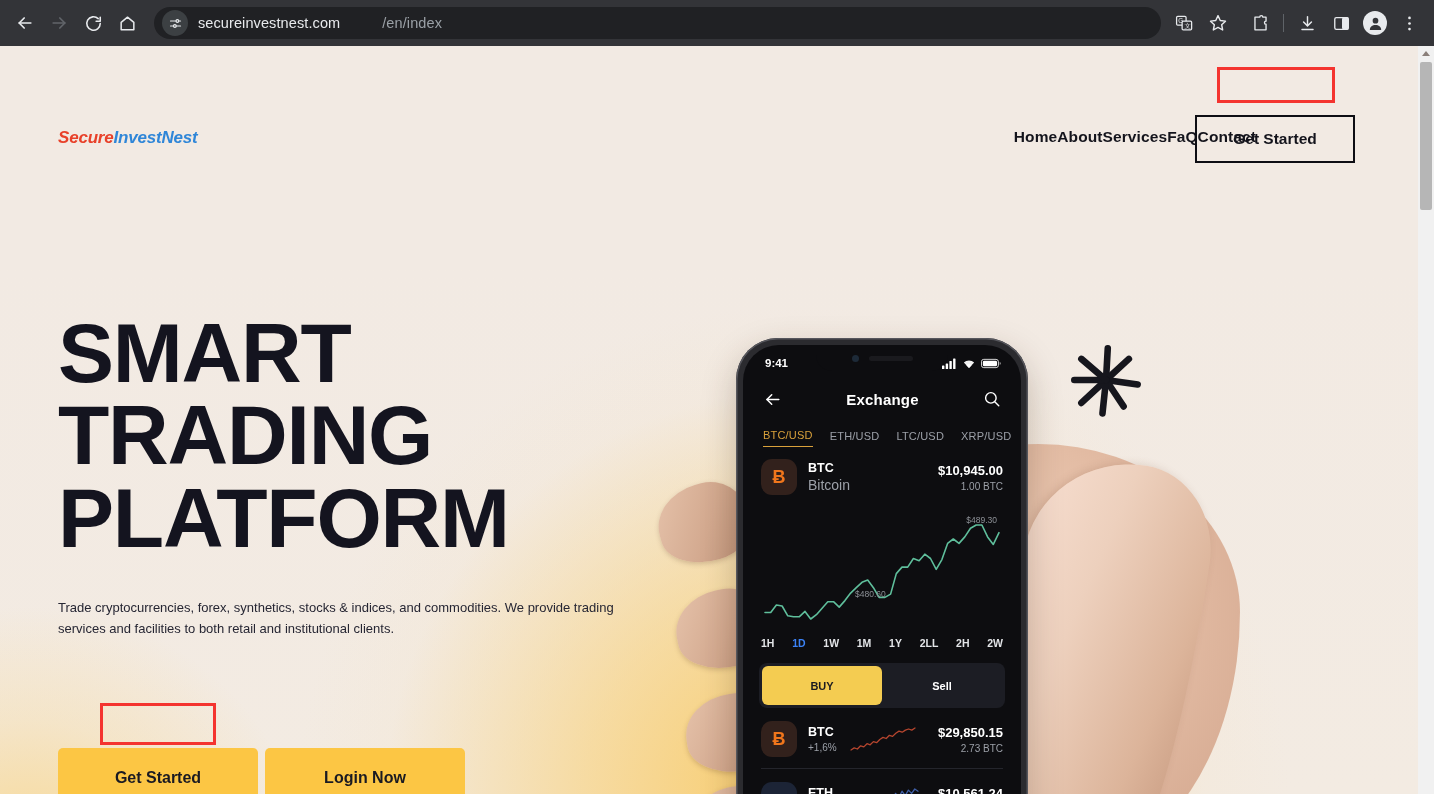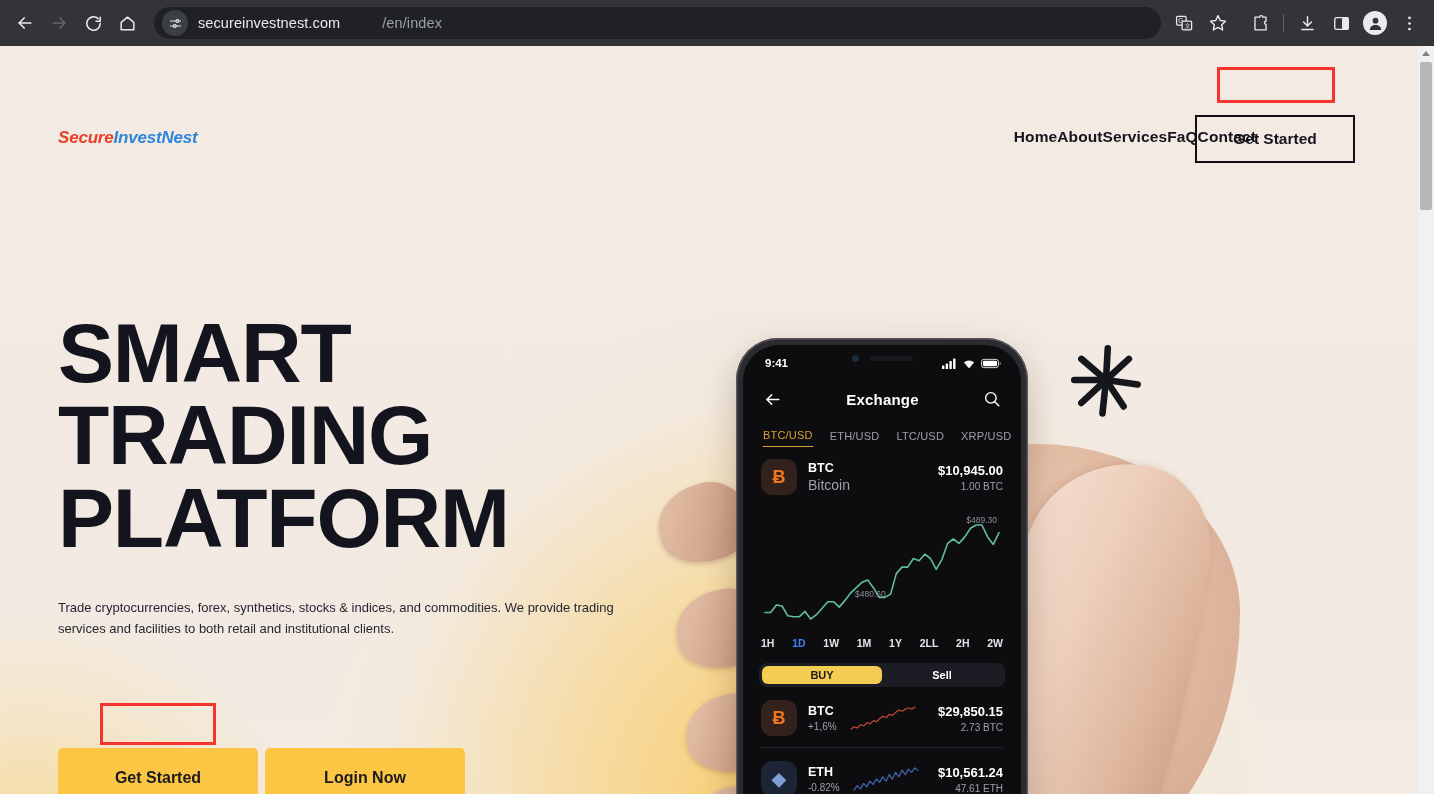--- a/index.html
+++ b/index.html
@@ -302,21 +302,21 @@
 
   .tf-tabs {
     display: flex; justify-content: space-between;
     padding: 6px 18px 0 18px;
   }
   .tf { font-size: 10.5px; color: #e3e5e8; font-weight: 600; }
   .tf.active { color: #3b82f6; }
 
   .buysell {
     margin: 14px 16px 0 16px;
-    height: 24px;
+    height: 45px;
     background: #1c1d24;
     border-radius: 8px;
     display: flex; align-items: center;
     padding: 3px;
     text-align: right;
   }
   .bs-btn {
     flex: 1; height: 100%;
     display: flex; align-items: center; justify-content: center;
     font-size: 11px; font-weight: 700; border-radius: 6px;

